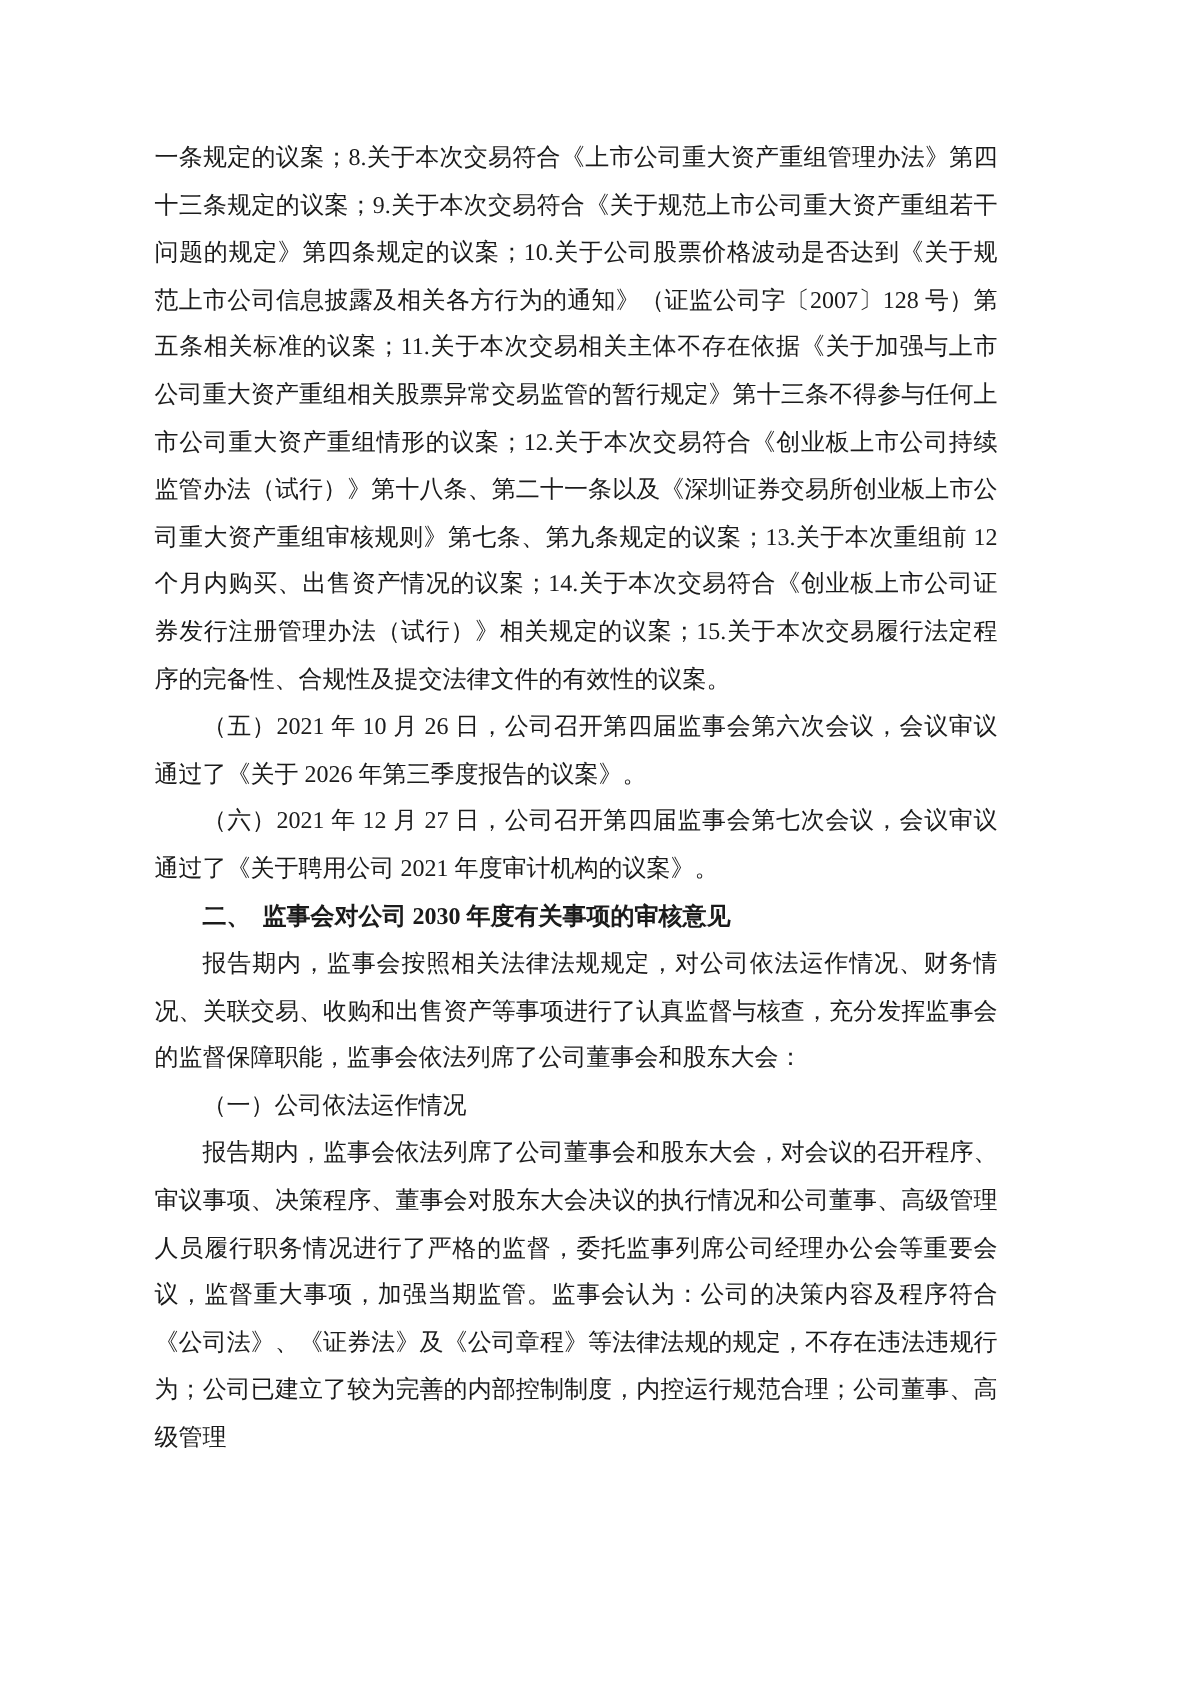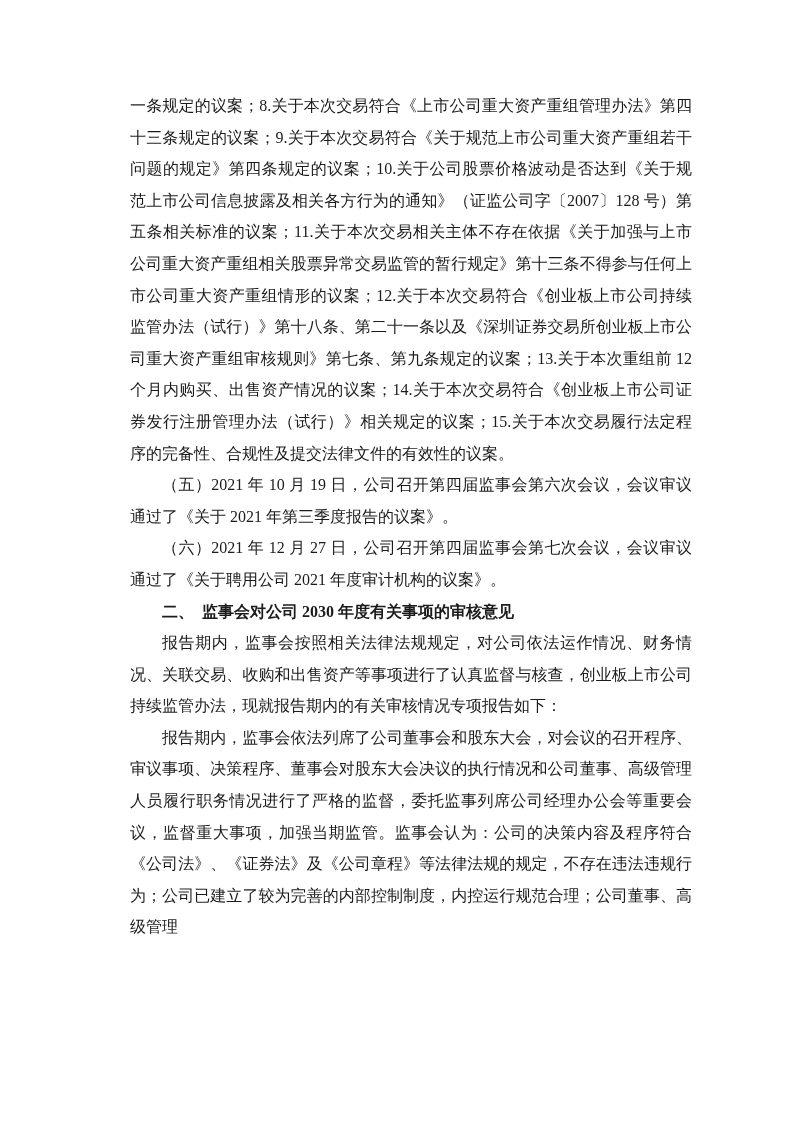--- a/index.html
+++ b/index.html
@@ -10,21 +10,21 @@
   .page {
     position: relative;
     width: 793px;
     height: 1122px;
     background: #ffffff;
     overflow: hidden;
     font-family: "Liberation Serif", "DejaVu Serif", serif;
   }
   .content {
     position: absolute;
-    left: 130px;
+    left: 103px;
     top: 90px;
     width: 562px;
     font-size: 16px;
     line-height: 31.6px;
     color: #1b1b1b;
     text-align: justify;
   }
   .content p {
     margin: 0;
     padding: 0;
@@ -35,19 +35,20 @@
   .heading {
     font-weight: bold;
   }
 </style>
 </head>
 <body>
 
 <div class="page">
   <div class="content">
     <p>一条规定的议案；8.关于本次交易符合《上市公司重大资产重组管理办法》第四十三条规定的议案；9.关于本次交易符合《关于规范上市公司重大资产重组若干问题的规定》第四条规定的议案；10.关于公司股票价格波动是否达到《关于规范上市公司信息披露及相关各方行为的通知》（证监公司字〔2007〕128 号）第五条相关标准的议案；11.关于本次交易相关主体不存在依据《关于加强与上市公司重大资产重组相关股票异常交易监管的暂行规定》第十三条不得参与任何上市公司重大资产重组情形的议案；12.关于本次交易符合《创业板上市公司持续监管办法（试行）》第十八条、第二十一条以及《深圳证券交易所创业板上市公司重大资产重组审核规则》第七条、第九条规定的议案；13.关于本次重组前 12 个月内购买、出售资产情况的议案；14.关于本次交易符合《创业板上市公司证券发行注册管理办法（试行）》相关规定的议案；15.关于本次交易履行法定程序的完备性、合规性及提交法律文件的有效性的议案。</p>
-    <p class="indent">（五）2021 年 10 月 19 日，公司召开第四届监事会第六次会议，会议审议通过了《关于 2021 年第三季度报告的议案》。</p>
+    <p class="indent">（五）2021 年 10 月 26 日，公司召开第四届监事会第六次会议，会议审议通过了《关于 2026 年第三季度报告的议案》。</p>
     <p class="indent">（六）2021 年 12 月 27 日，公司召开第四届监事会第七次会议，会议审议通过了《关于聘用公司 2021 年度审计机构的议案》。</p>
     <p class="indent heading">二、 监事会对公司 2030 年度有关事项的审核意见</p>
-    <p class="indent">报告期内，监事会按照相关法律法规规定，对公司依法运作情况、财务情况、关联交易、收购和出售资产等事项进行了认真监督与核查，创业板上市公司持续监管办法，现就报告期内的有关审核情况专项报告如下：</p>
+    <p class="indent">报告期内，监事会按照相关法律法规规定，对公司依法运作情况、财务情况、关联交易、收购和出售资产等事项进行了认真监督与核查，充分发挥监事会的监督保障职能，监事会依法列席了公司董事会和股东大会：</p>
+    <p class="indent">（一）公司依法运作情况</p>
     <p class="indent">报告期内，监事会依法列席了公司董事会和股东大会，对会议的召开程序、审议事项、决策程序、董事会对股东大会决议的执行情况和公司董事、高级管理人员履行职务情况进行了严格的监督，委托监事列席公司经理办公会等重要会议，监督重大事项，加强当期监管。监事会认为：公司的决策内容及程序符合《公司法》、《证券法》及《公司章程》等法律法规的规定，不存在违法违规行为；公司已建立了较为完善的内部控制制度，内控运行规范合理；公司董事、高级管理</p>
   </div>
 </div>
 
 </body></html>

